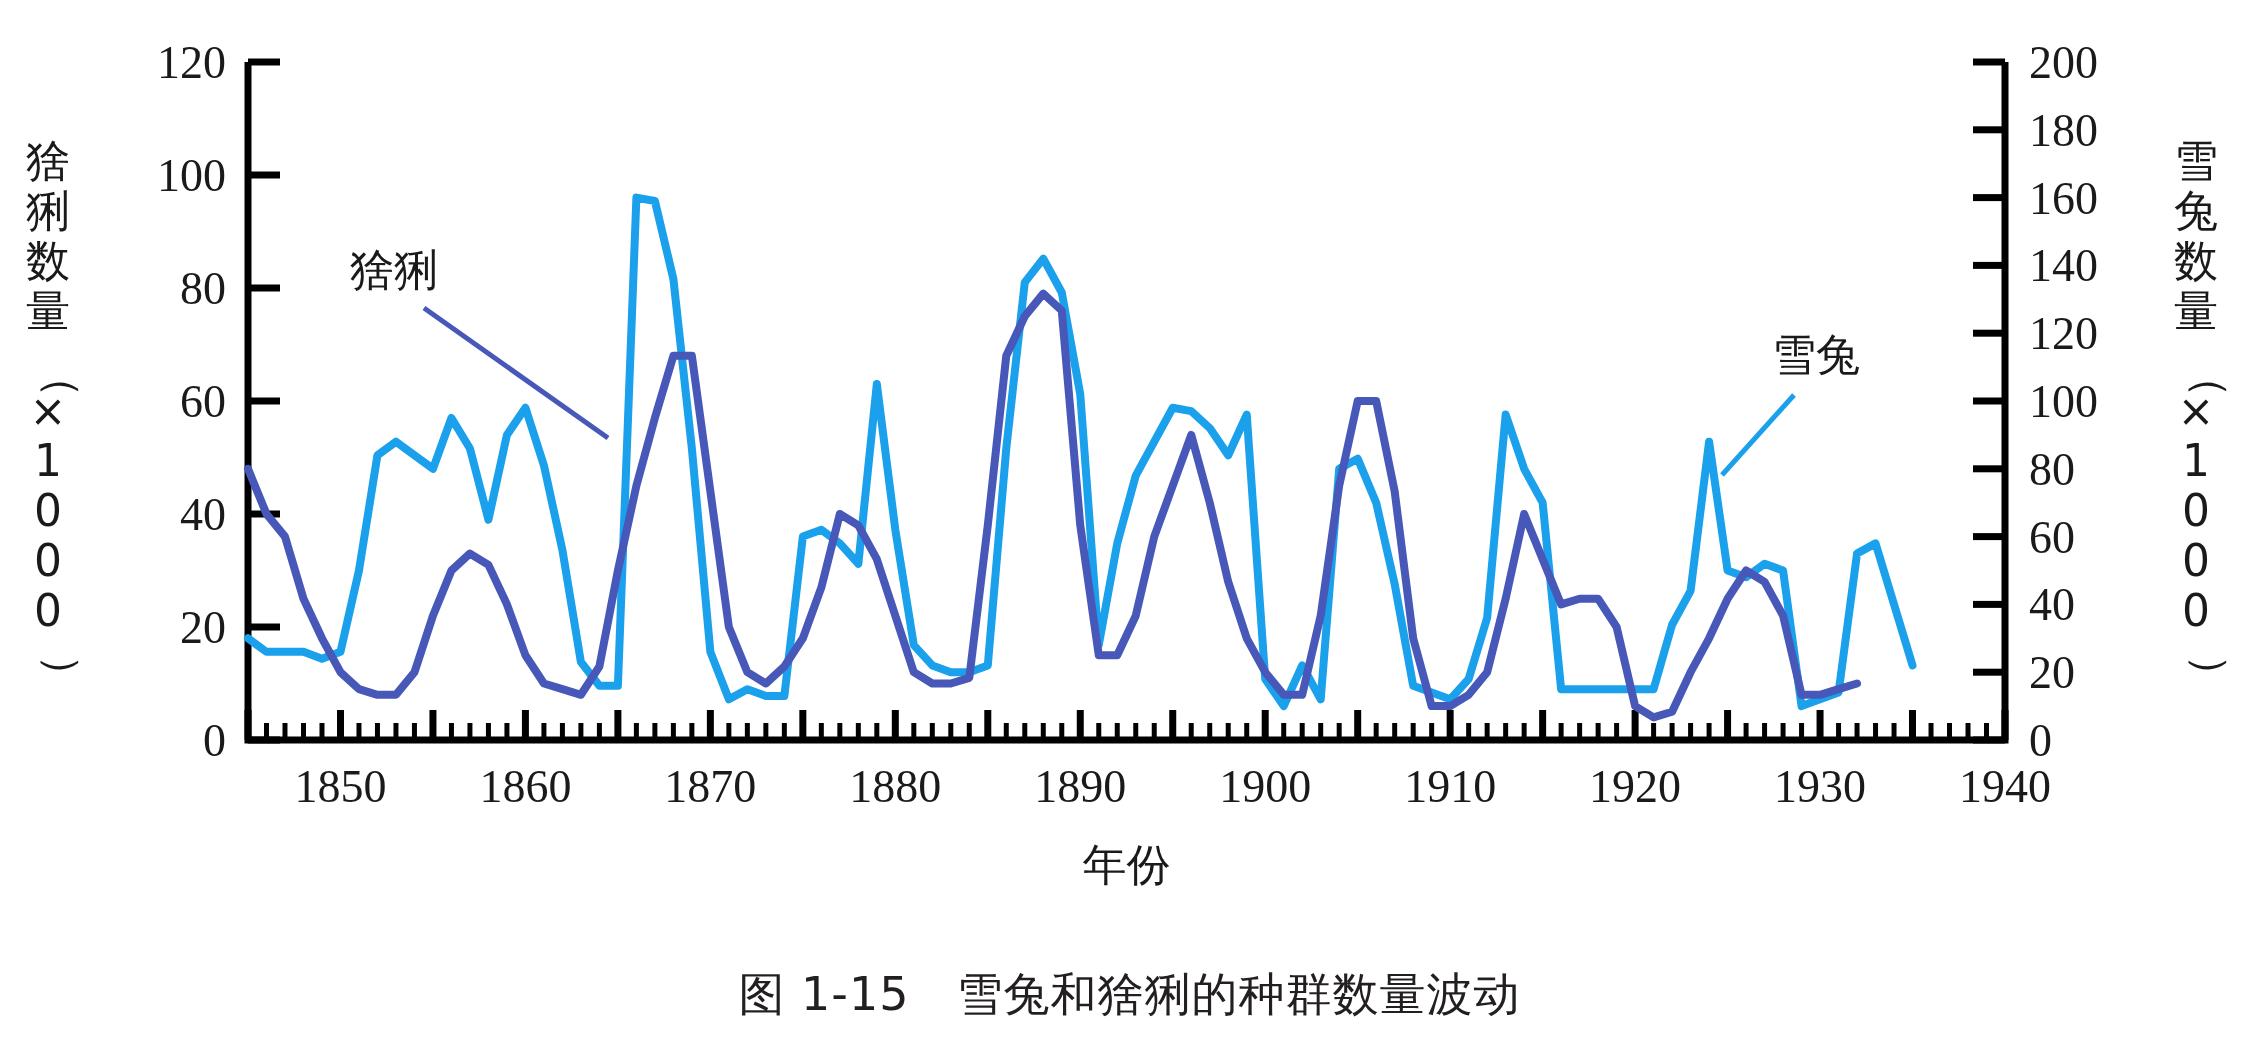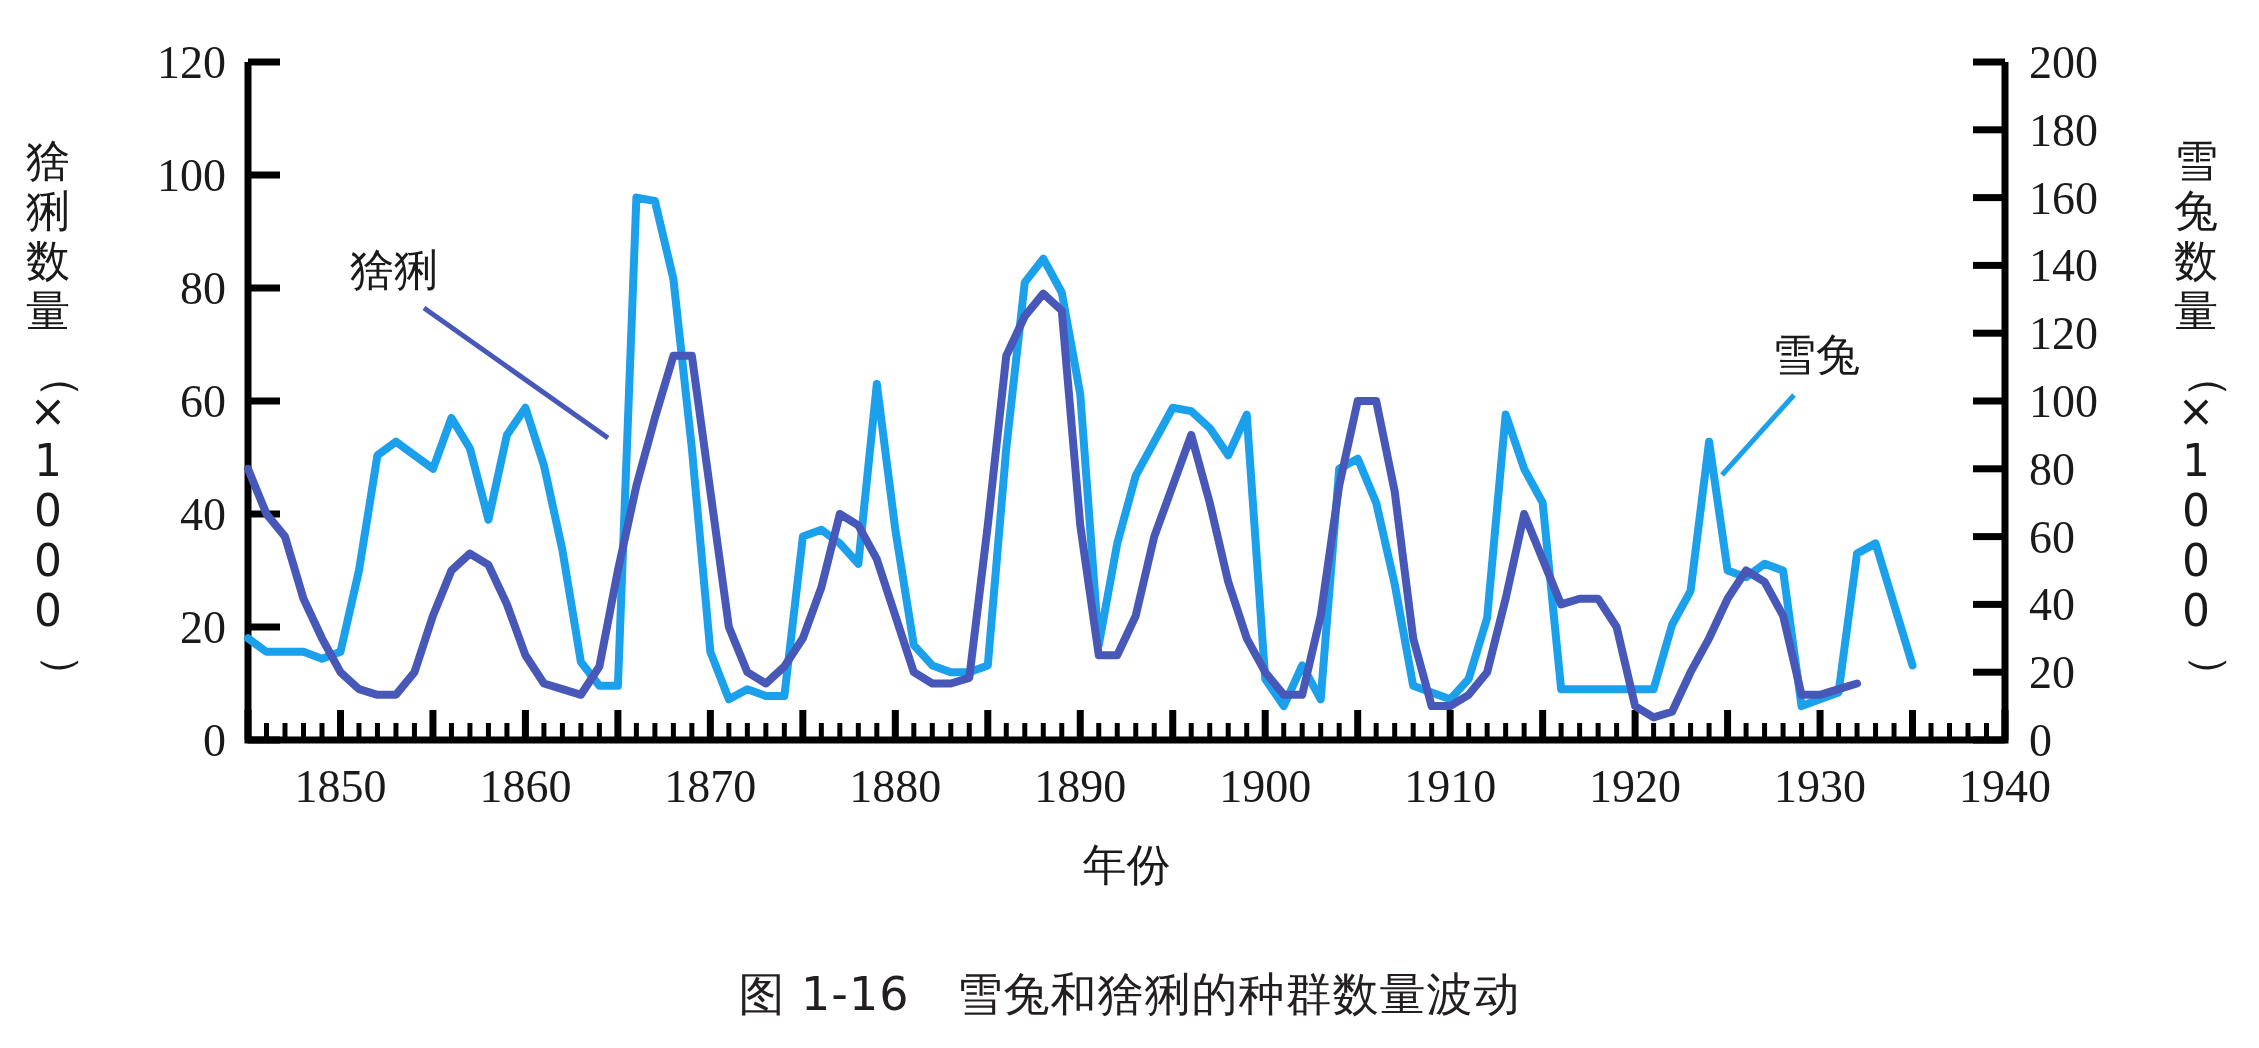--- a/index.html
+++ b/index.html
@@ -241,15 +241,15 @@
         <text x="2196" y="376" text-anchor="middle" class="axis-title-cjk" transform="rotate(90 2196 376)">（</text>
         <text x="2196" y="426" text-anchor="middle" class="axis-title-cjk">×</text>
         <text x="2196" y="476" text-anchor="middle" class="axis-title-cjk">1</text>
         <text x="2196" y="526" text-anchor="middle" class="axis-title-cjk">0</text>
         <text x="2196" y="576" text-anchor="middle" class="axis-title-cjk">0</text>
         <text x="2196" y="626" text-anchor="middle" class="axis-title-cjk">0</text>
         <text x="2196" y="676" text-anchor="middle" class="axis-title-cjk" transform="rotate(90 2196 676)">）</text>
       </g>
   </svg>
 
-  <div class="caption-text">图 1-16　雪兔和猞猁的种群数量波动</div>
+  <div class="caption-text">图 1-15　雪兔和猞猁的种群数量波动</div>
 
 </div>
 
 </body></html>

